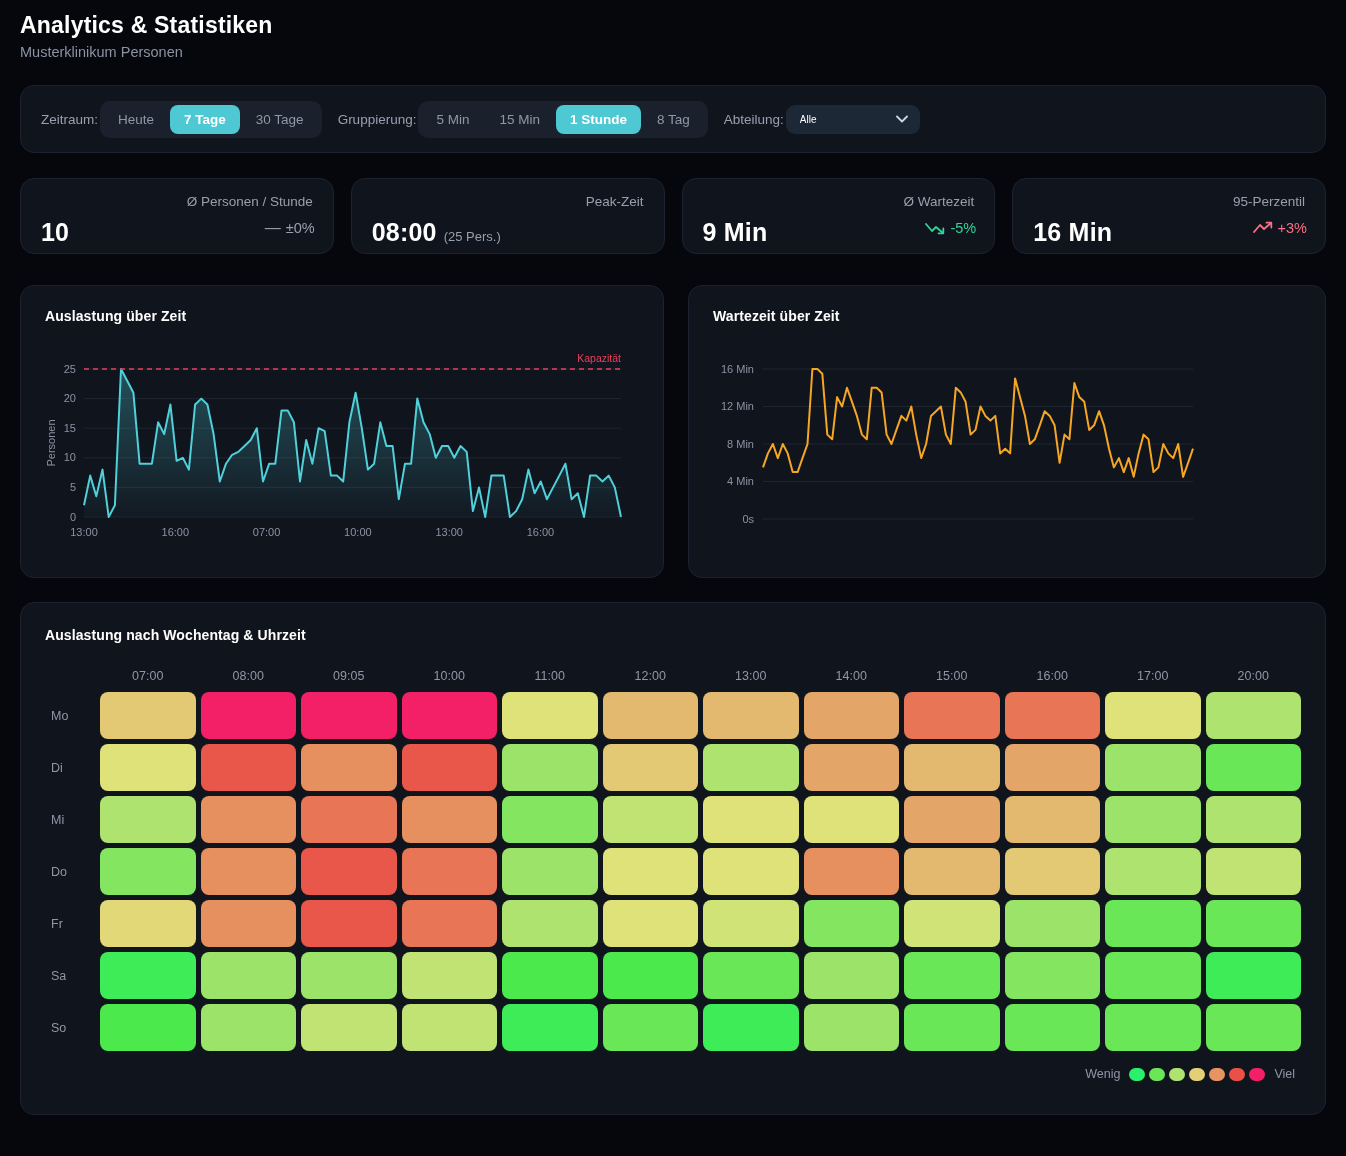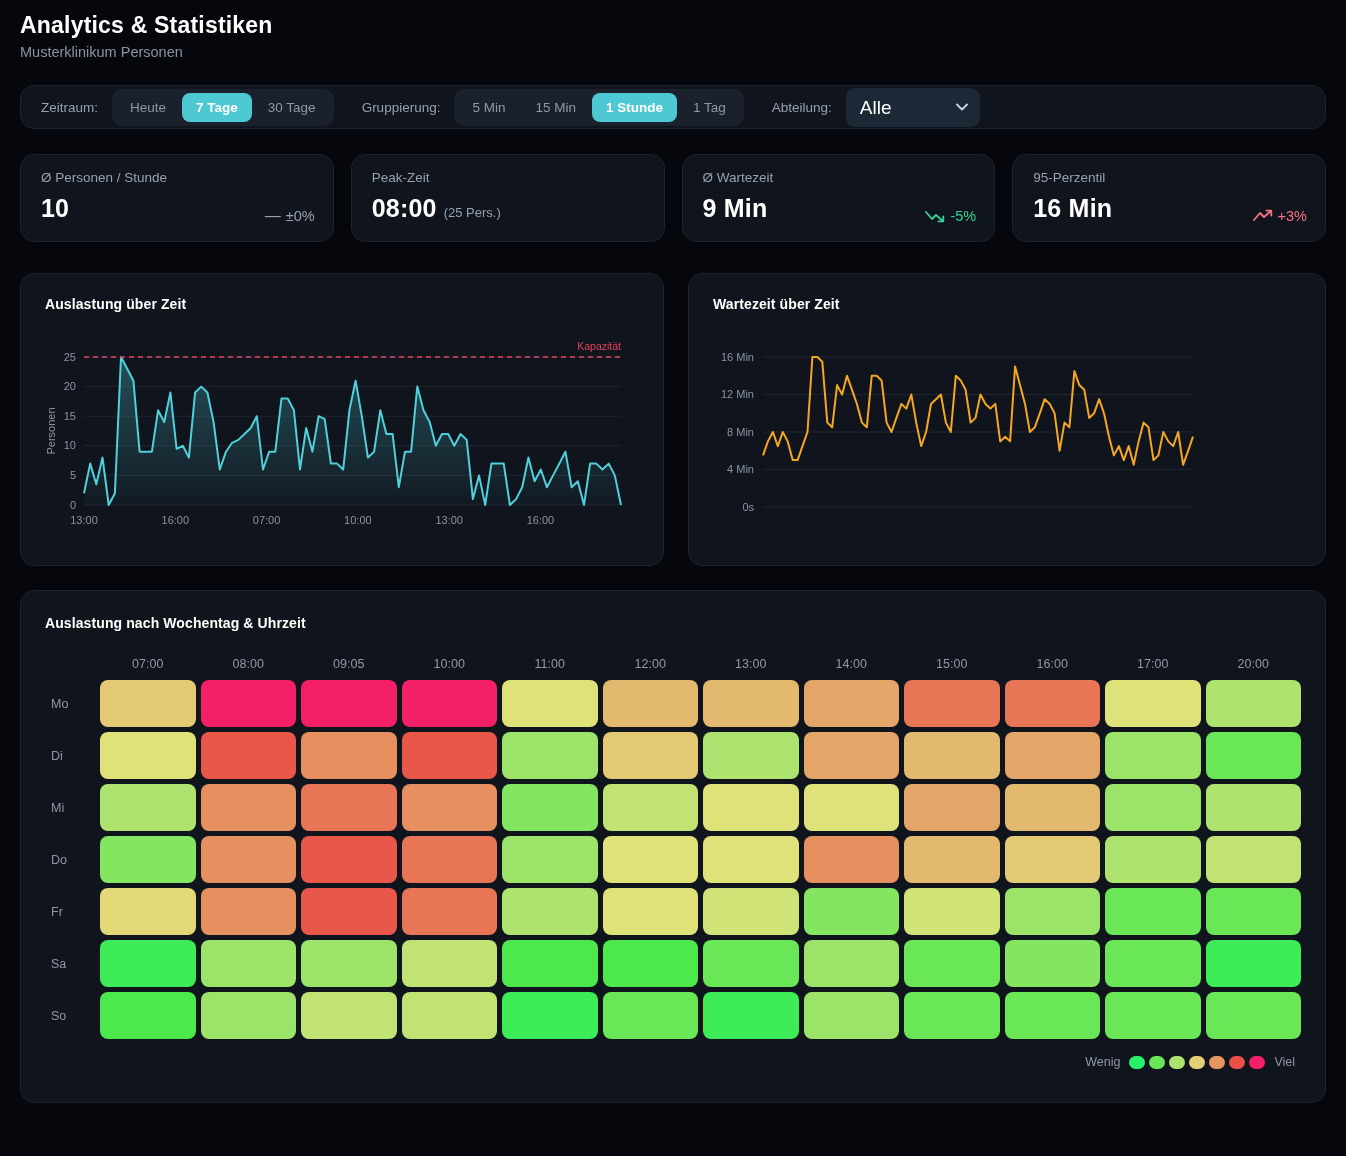--- a/index.html
+++ b/index.html
@@ -10,38 +10,38 @@
     font-family:"Liberation Sans", sans-serif;
     color:#ffffff;
   }
   .page-header { margin-top:2px; }
   .page-header h1 { font-size:23px; font-weight:700; letter-spacing:.2px; }
   .page-subtitle { font-size:14.5px; color:#8b92a0; margin-top:5px; }
 
   .panel { background:#10141d; border:1px solid #1d2230; border-radius:14px; }
 
   
-  .filter-bar { height:44px; margin-top:25px; display:flex; align-items:center; padding:0 20px; gap:14px; }
+  .filter-bar { height:68px; margin-top:25px; display:flex; align-items:center; padding:0 20px; gap:2px; }
   .flabel { color:#98a0b0; font-size:13.5px; white-space:nowrap; }
   .flabel.spaced { margin-left:14px; }
   .segmented { background:#1a202c; border-radius:10px; padding:4px; display:flex; gap:2px; }
   .seg-btn { background:transparent; border:none; color:#8f98a8; font-size:13.5px;
              padding:7px 14px; border-radius:8px; cursor:pointer; font-family:inherit; white-space:nowrap; }
   .seg-btn.active { background:#4ec8d2; color:#ffffff; font-weight:700; }
   .select-wrap { position:relative; display:inline-block; }
   .select-wrap select {
     appearance:none; -webkit-appearance:none; -moz-appearance:none;
     background:#1c2835; color:#ffffff; border:none; border-radius:9px;
-    padding:9px 38px 9px 14px; font-size:19px; font-family:inherit; min-width:134px; cursor:pointer;
+    padding:9px 38px 9px 14px; font-size:10px; font-family:inherit; min-width:134px; cursor:pointer;
   }
   .select-wrap .chevron { position:absolute; right:12px; top:50%; transform:translateY(-50%); pointer-events:none; color:#cfd5de; display:flex; }
 
   
   .kpi-row { display:grid; grid-template-columns:repeat(4,1fr); gap:17px; margin-top:25px; }
-  .kpi-card { height:88px; padding:15px 20px; position:relative; }
+  .kpi-card { height:76px; padding:15px 20px; position:relative;text-align:right; }
   .kpi-label { color:#97a0af; font-size:13.5px; }
   .kpi-value-row { display:flex; align-items:baseline; margin-top:9px; }
   .kpi-value { font-size:25px; font-weight:700; letter-spacing:.2px; }
   .kpi-suffix { font-size:13px; color:#97a0af; margin-left:7px; }
   .kpi-trend { position:absolute; right:18px; bottom:17px; font-size:14.5px; display:flex; align-items:center; gap:5px; }
   .trend-neutral { color:#97a0af; }
   .trend-down { color:#34d399; }
   .trend-up { color:#fb7185; }
   .dash-glyph { font-size:16px; line-height:10px; }
 
@@ -75,21 +75,21 @@
   <div class="segmented">
     <button class="seg-btn">Heute</button>
     <button class="seg-btn active">7 Tage</button>
     <button class="seg-btn">30 Tage</button>
   </div>
   <span class="flabel spaced">Gruppierung:</span>
   <div class="segmented">
     <button class="seg-btn">5 Min</button>
     <button class="seg-btn">15 Min</button>
     <button class="seg-btn active">1 Stunde</button>
-    <button class="seg-btn">1 Tag</button>
+    <button class="seg-btn">8 Tag</button>
   </div>
   <span class="flabel spaced">Abteilung:</span>
   <div class="select-wrap">
     <select id="abteilung-select"><option>Alle</option></select>
     <span class="chevron">
       <svg width="12" height="8" viewBox="0 0 12 8">
           <path d="M1 1.5 L6 6.5 L11 1.5" fill="none" stroke="currentColor" stroke-width="1.8" stroke-linecap="round" stroke-linejoin="round"></path>
         </svg>
     </span>
   </div>

